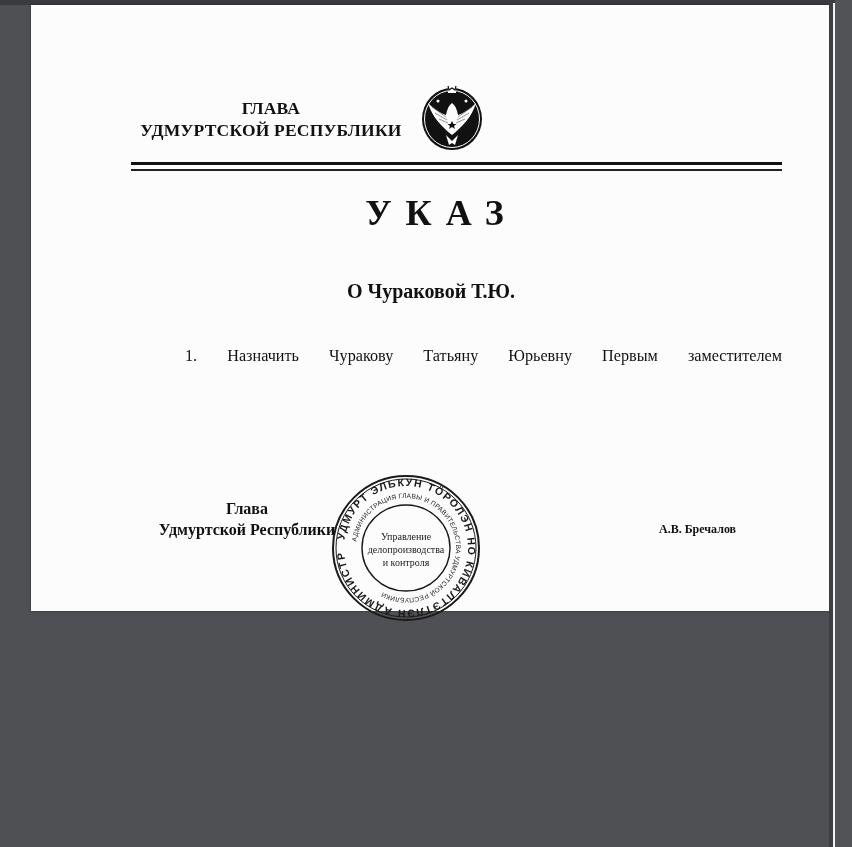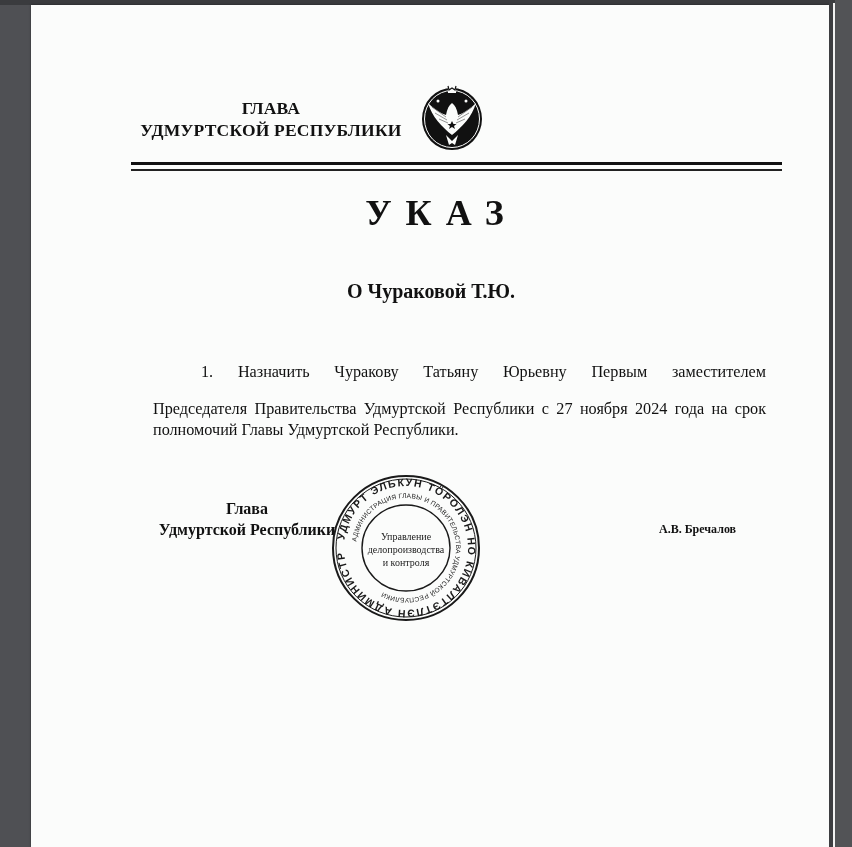--- a/index.html
+++ b/index.html
@@ -8,21 +8,21 @@
       background: #4f5054;
       position: relative;
       font-family: "Liberation Serif", "DejaVu Serif", serif;
       color: #111;
     }
     .viewer-top {
       position: absolute; left: 0; top: 0; width: 852px; height: 5px;
       background: #3a3b3e;
     }
     .page {
-      position: absolute; left: 31px; top: 5px; width: 798px; height: 842px;
+      position: absolute; left: 31px; top: 5px; width: 798px; height: 606px;
       background: #fbfcfb;
       box-shadow: 0 0 2px rgba(0,0,0,0.5);
     }
     .scroll-track {
       position: absolute; left: 829px; top: 0; width: 4px; height: 847px;
       background: #3d3e41;
     }
     .scroll-divider {
       position: absolute; left: 833px; top: 3px; width: 2px; height: 844px;
       background: #f2f2f2;
@@ -60,21 +60,21 @@
     }
     .subject {
       position: absolute; left: 0; top: 275px; width: 800px;
       text-align: center; font-weight: bold; font-size: 20px;
     }
     .body-text {
       position: absolute; left: 106px; top: 341px; width: 645px;
       font-size: 16.2px; line-height: 21px;
       font-family: "Liberation Sans Narrow", "Liberation Serif", serif;
     }
-    .para { text-align: justify; text-indent: 48px; margin: 16px; }
+    .para { text-align: justify; text-indent: 48px; margin: 0; }
     .para.last-justify { text-align-last: justify; }
     .sig-title {
       position: absolute; left: 106px; top: 493px; width: 220px;
       text-align: center; font-weight: bold; font-size: 16px; line-height: 21px;
     }
     .sig-name {
       position: absolute; left: 628px; top: 514px;
       font-weight: bold; font-size: 12px; line-height: 21px;
     }
     .stamp {
@@ -113,21 +113,20 @@
 
   <div class="rule-thick"></div>
   <div class="rule-thin"></div>
 
   <div class="doc-title">УКАЗ</div>
 
   <div class="subject">О Чураковой Т.Ю.</div>
 
   <div class="body-text">
     <p class="para last-justify">1. Назначить Чуракову Татьяну Юрьевну Первым заместителем</p>
-    <p class="para" style="text-indent:0;">Председателя Правительства Удмуртской Республики с 27 ноября 2024 года на срок полномочий Главы Удмуртской Республики.</p>
   </div>
 
   <div class="sig-title">
     <div>Глава</div>
     <div>Удмуртской Республики</div>
   </div>
 
   <svg class="stamp" viewBox="0 0 150 148">
     <defs>
       <path id="outerArc" d="M75,74 m-62,0 a62,62 0 1,1 124,0 a62,62 0 1,1 -124,0"></path>

